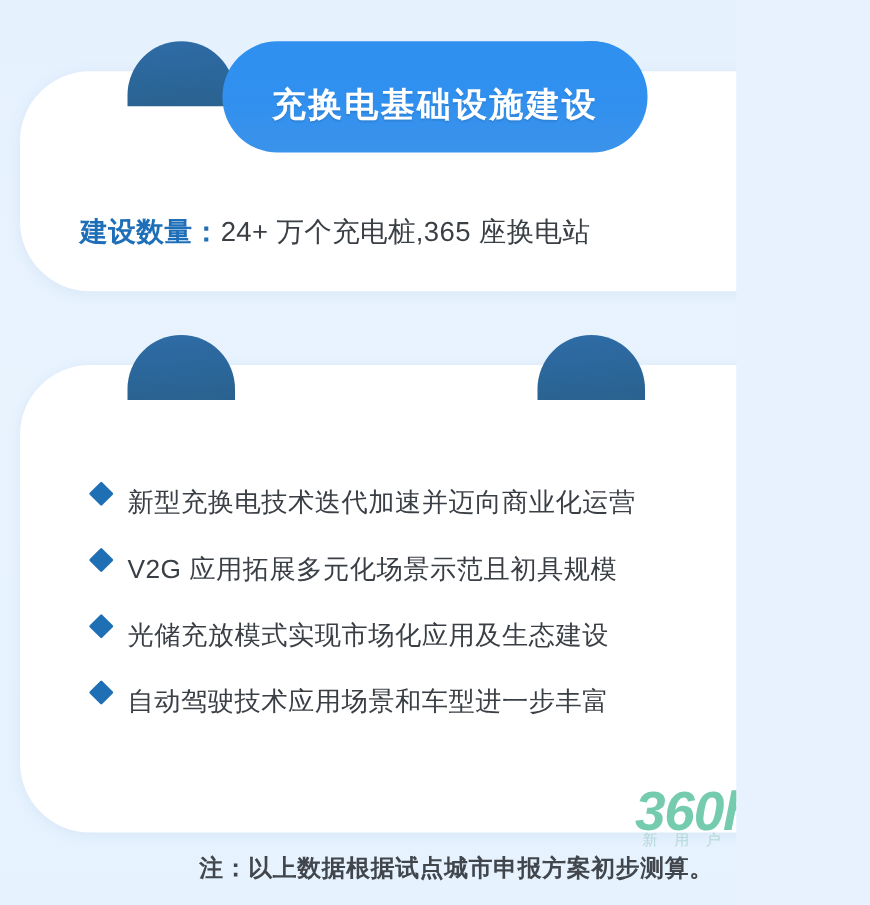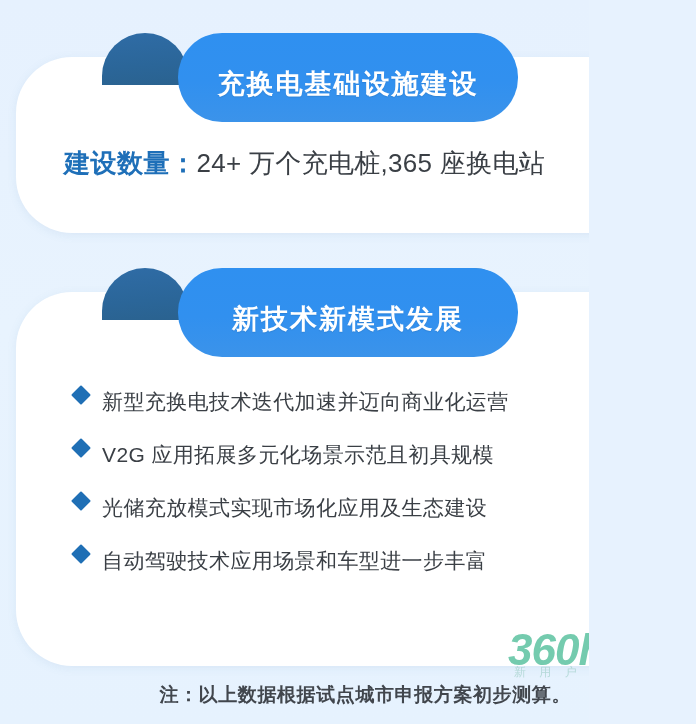--- a/index.html
+++ b/index.html
@@ -84,22 +84,22 @@
     letter-spacing: 2px;
     line-height: 1;
     padding-top: 14px;
     text-shadow: 0 1px 1px rgba(20, 70, 120, 0.18);
   }
 
   
   .infra-line {
     position: absolute;
     left: 48px;
-    top: 90px;
-    font-size: 26px;
+    top: 115px;
+    font-size: 22px;
     line-height: 1.3;
     white-space: nowrap;
   }
   .infra-label {
     color: #1e6fb8;
     font-weight: 700;
     letter-spacing: 0.5px;
   }
   .infra-value {
     color: #3a3f45;
@@ -215,23 +215,20 @@
       <span class="infra-label">建设数量：</span><span class="infra-value">24+ 万个充电桩,365 座换电站</span>
     </div>
 
   </div>
 
   <div class="card" id="card-tech">
 
     <div class="tab-wrap">
       <div class="shoulder left"></div>
       <div class="shoulder right"></div>
-      <div class="tab">
-        <span class="tab-title">新技术新模式发展</span>
-      </div>
     </div>
 
     <div class="bullets">
 
       <div class="bullet-row">
         <span class="diamond"></span>
         <span class="bullet-text">新型充换电技术迭代加速并迈向商业化运营</span>
       </div>
 
       <div class="bullet-row">

